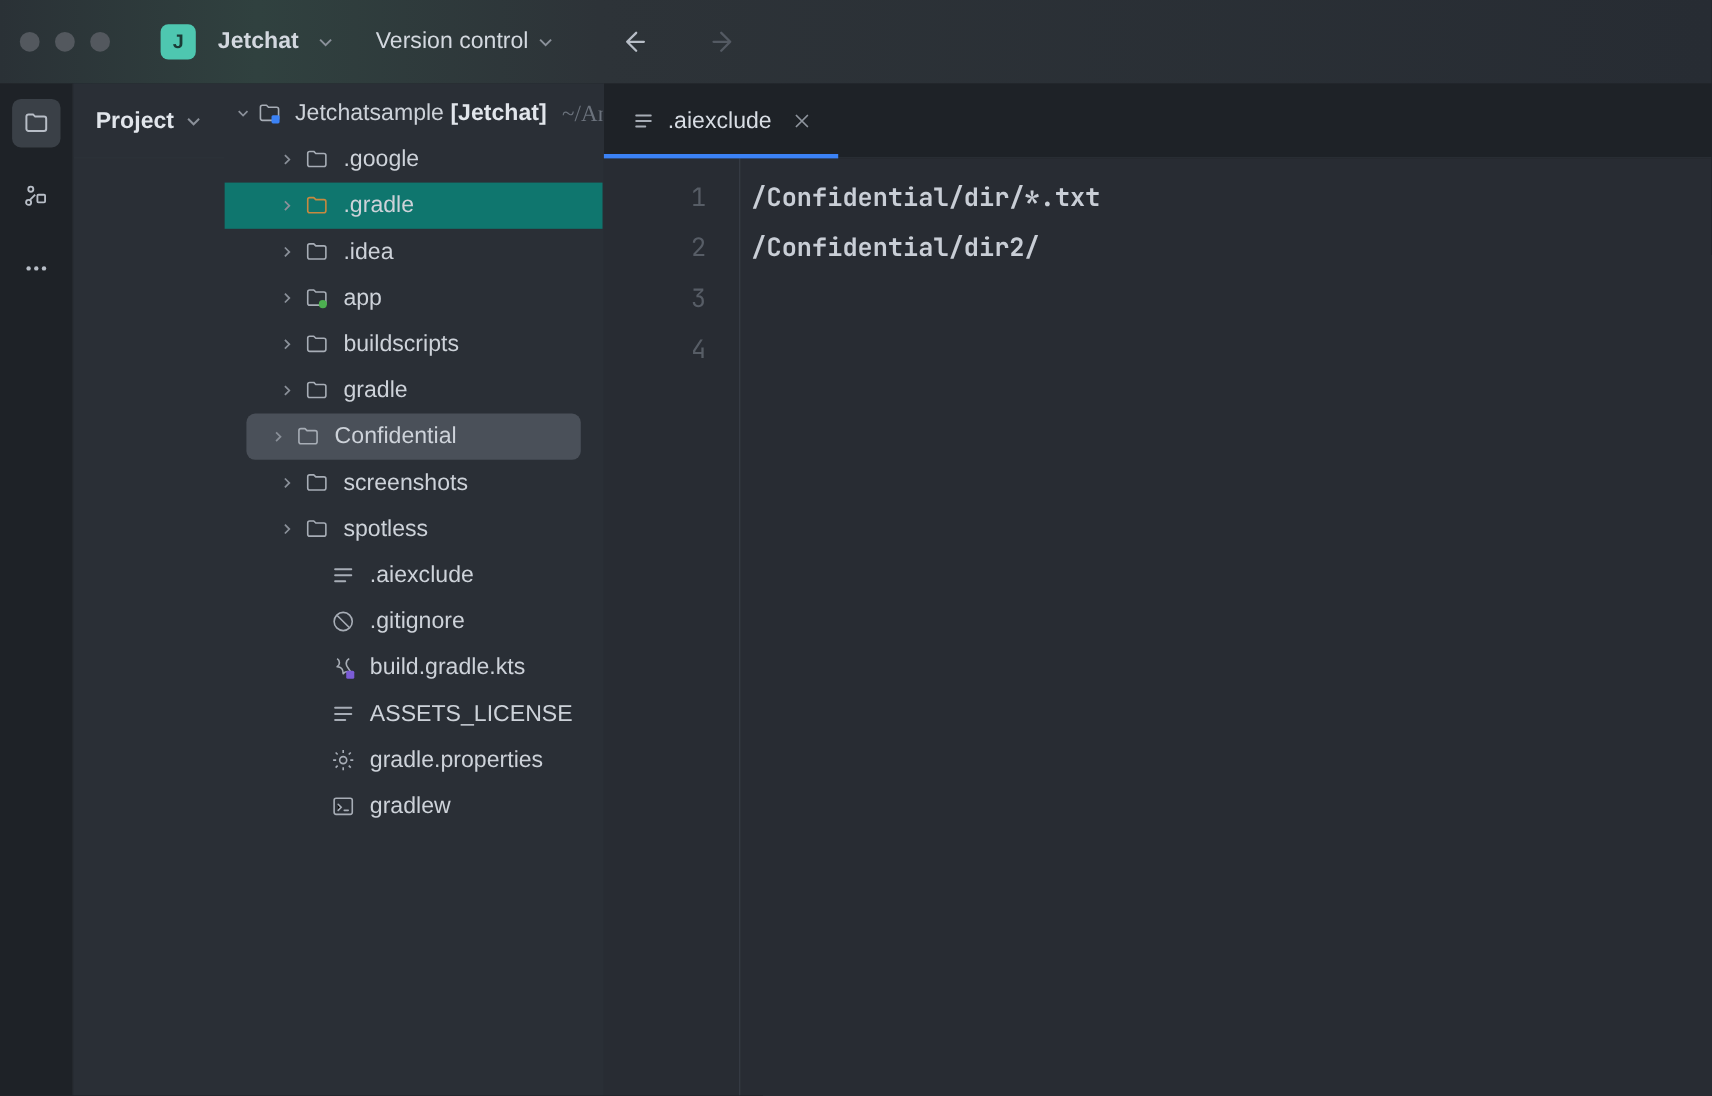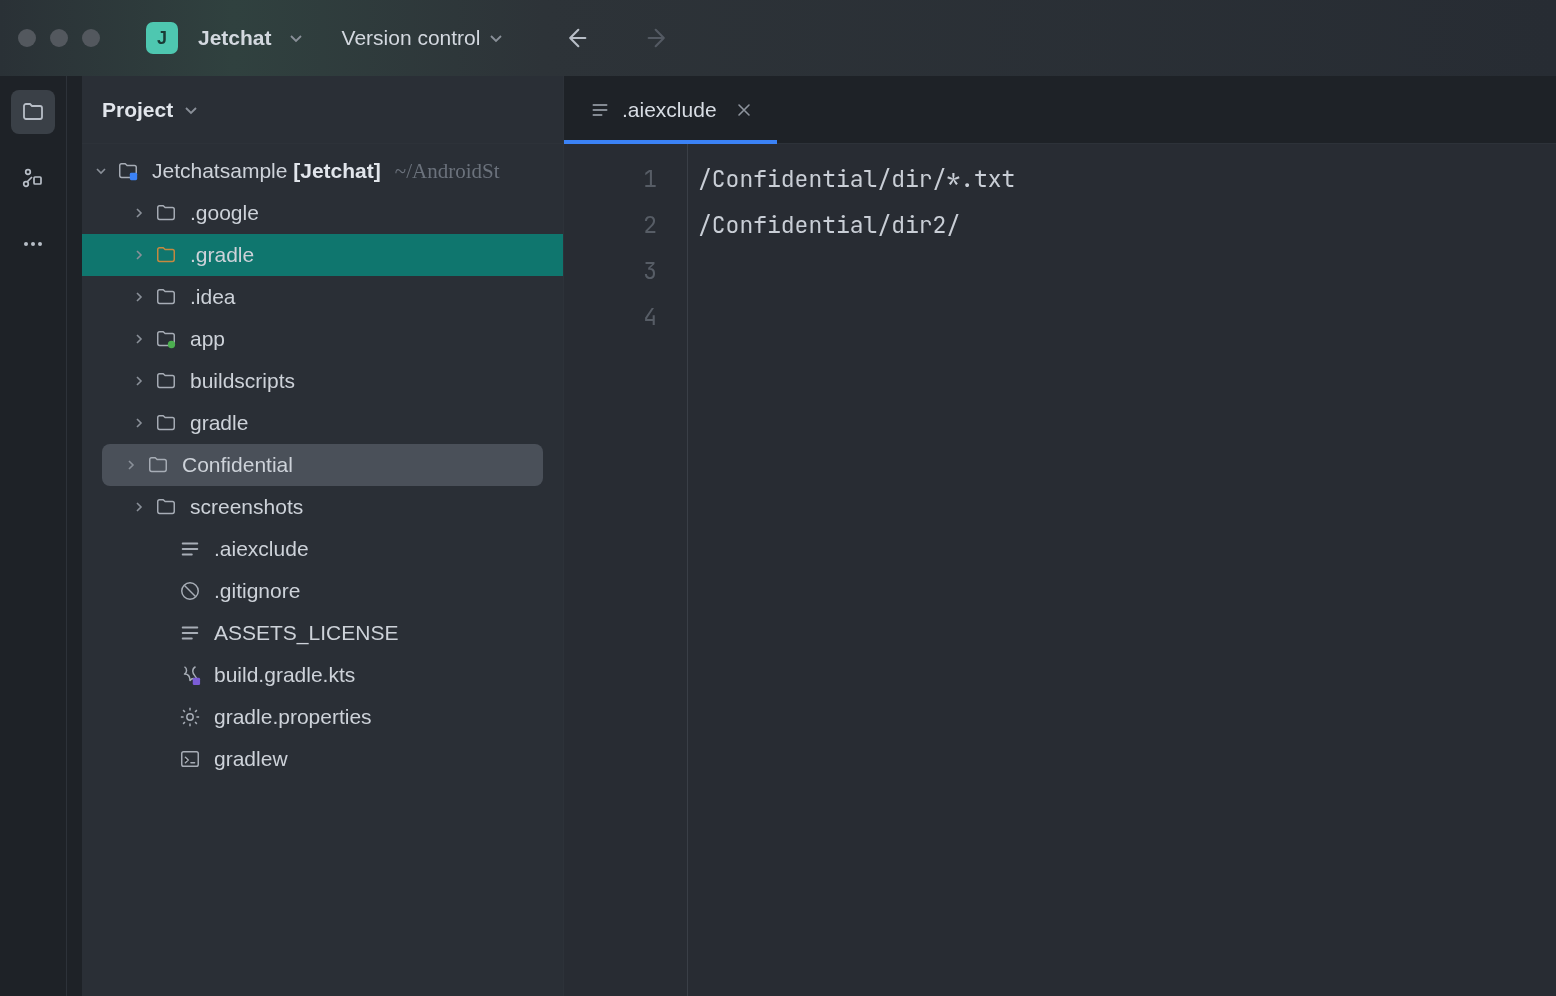--- a/index.html
+++ b/index.html
@@ -103,23 +103,22 @@
       color: #b8bec7;
     }
     .rail-btn.active { background: #3a4047; }
     
     
     .sidebar {
       width: 482px;
       background: #2a2f36;
       border-right: 1px solid #2d3239;
       display: flex;
-      flex-direction: column;
+      flex-direction: row;
       overflow: hidden;
-      margin-left: 15px;
     }
     .sidebar-header {
       height: 68px;
       display: flex;
       align-items: center;
       padding: 0 20px;
       gap: 10px;
       border-bottom: 1px solid #2d3239;
     }
     .sidebar-title {
@@ -228,21 +227,21 @@
       line-height: 46px;
     }
     .gutter .ln { display:block; }
     .code-lines {
       flex: 1;
       padding-top: 12px;
       padding-left: 10px;
       line-height: 46px;
       color: #c9ced6;
     }
-    .code-line { white-space: pre; }
+    .code-line { white-space: pre; font-weight: bold; }
     
     svg { display: block; }
   </style>
 </head>
 <body>
 
 <div class="titlebar">
   <div class="traffic-lights">
     <div class="traffic-light"></div>
     <div class="traffic-light"></div>
@@ -426,20 +425,33 @@
               <path d="M5 3l4 4-4 4" fill="none" stroke="currentColor" stroke-width="1.6"></path>
             </svg>
           </span>
     <span class="tree-icon">
             <svg width="22" height="22" viewBox="0 0 24 24">
               <path d="M3 6a2 2 0 012-2h4l2 2h8a2 2 0 012 2v9a2 2 0 01-2 2H5a2 2 0 01-2-2V6z" fill="none" stroke="currentColor" stroke-width="1.6" stroke-linejoin="round"></path>
             </svg>
           </span>
     <span class="tree-label">screenshots</span>
   </div>
+        <div class="tree-row depth-1">
+    <span class="tree-chev ">
+            <svg width="14" height="14" viewBox="0 0 14 14">
+              <path d="M5 3l4 4-4 4" fill="none" stroke="currentColor" stroke-width="1.6"></path>
+            </svg>
+          </span>
+    <span class="tree-icon">
+            <svg width="22" height="22" viewBox="0 0 24 24">
+              <path d="M3 6a2 2 0 012-2h4l2 2h8a2 2 0 012 2v9a2 2 0 01-2 2H5a2 2 0 01-2-2V6z" fill="none" stroke="currentColor" stroke-width="1.6" stroke-linejoin="round"></path>
+            </svg>
+          </span>
+    <span class="tree-label">spotless</span>
+  </div>
         <div class="tree-row depth-1 file">
     <span class="tree-chev blank"></span>
     <span class="tree-icon">
             <svg width="22" height="22" viewBox="0 0 24 24">
               <path d="M4 6h16M4 12h16M4 18h10" stroke="currentColor" stroke-width="2" stroke-linecap="round"></path>
             </svg>
           </span>
     <span class="tree-label">.aiexclude</span>
   </div>
         <div class="tree-row depth-1 file">
@@ -449,34 +461,34 @@
               <circle cx="12" cy="12" r="9" fill="none" stroke="currentColor" stroke-width="1.6" stroke-linejoin="round"></circle>
               <path d="M6 6l12 12" stroke="currentColor" stroke-width="1.6"></path>
             </svg>
           </span>
     <span class="tree-label">.gitignore</span>
   </div>
         <div class="tree-row depth-1 file">
     <span class="tree-chev blank"></span>
     <span class="tree-icon">
             <svg width="22" height="22" viewBox="0 0 24 24">
-              <path d="M4 6h16M4 12h16M4 18h10" stroke="currentColor" stroke-width="2" stroke-linecap="round"></path>
-            </svg>
-          </span>
-    <span class="tree-label">ASSETS_LICENSE</span>
+              <path d="M6 3c3 2 3 6 0 8 4 0 6 3 6 7 2-3 6-3 8 0-1-5-5-6-5-10 0-2 1-4 3-5" fill="none" stroke="currentColor" stroke-width="1.6" stroke-linejoin="round"></path>
+              <rect x="15" y="15" width="8" height="8" rx="1.5" fill="#7b5cd6" stroke="none"></rect>
+            </svg>
+          </span>
+    <span class="tree-label">build.gradle.kts</span>
   </div>
         <div class="tree-row depth-1 file">
     <span class="tree-chev blank"></span>
     <span class="tree-icon">
             <svg width="22" height="22" viewBox="0 0 24 24">
-              <path d="M6 3c3 2 3 6 0 8 4 0 6 3 6 7 2-3 6-3 8 0-1-5-5-6-5-10 0-2 1-4 3-5" fill="none" stroke="currentColor" stroke-width="1.6" stroke-linejoin="round"></path>
-              <rect x="15" y="15" width="8" height="8" rx="1.5" fill="#7b5cd6" stroke="none"></rect>
-            </svg>
-          </span>
-    <span class="tree-label">build.gradle.kts</span>
+              <path d="M4 6h16M4 12h16M4 18h10" stroke="currentColor" stroke-width="2" stroke-linecap="round"></path>
+            </svg>
+          </span>
+    <span class="tree-label">ASSETS_LICENSE</span>
   </div>
         <div class="tree-row depth-1 file">
     <span class="tree-chev blank"></span>
     <span class="tree-icon">
             <svg width="22" height="22" viewBox="0 0 24 24">
               <circle cx="12" cy="12" r="3.5" fill="none" stroke="currentColor" stroke-width="1.6" stroke-linejoin="round"></circle>
               <path d="M12 2v3M12 19v3M4.5 4.5l2 2M17.5 17.5l2 2M2 12h3M19 12h3M4.5 19.5l2-2M17.5 6.5l2-2" stroke="currentColor" stroke-width="1.6"></path>
             </svg>
           </span>
     <span class="tree-label">gradle.properties</span>

